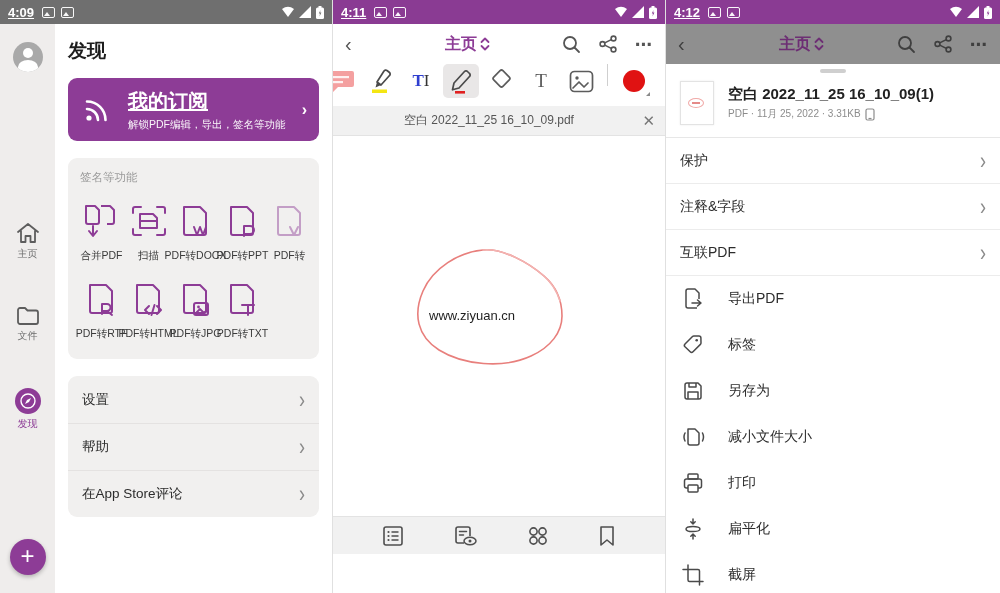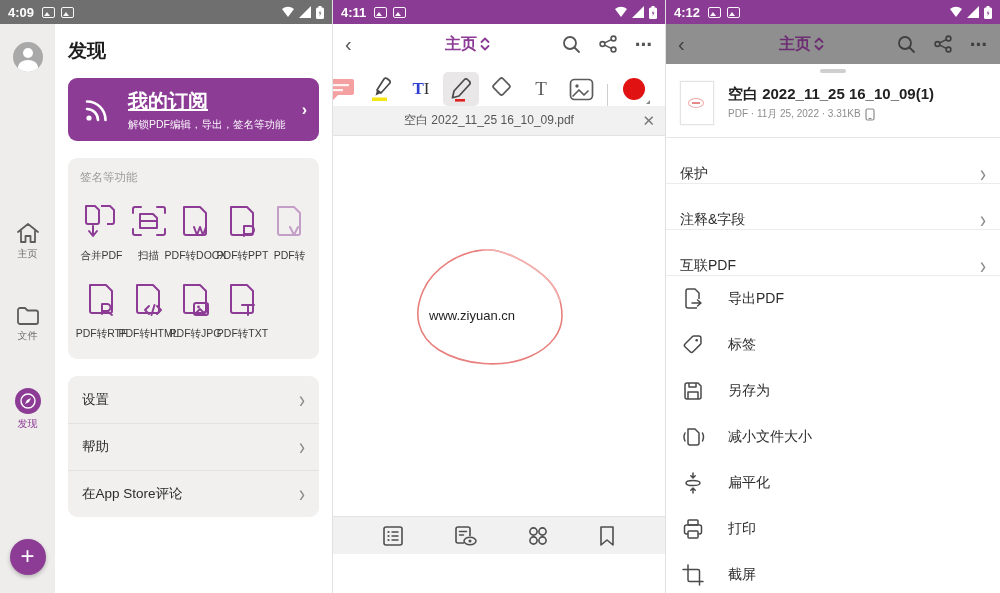--- a/index.html
+++ b/index.html
@@ -5,21 +5,21 @@
   * { margin:0; padding:0; box-sizing:border-box; }
   html,body { width:1000px; height:593px; overflow:hidden; }
   body { font-family:"Liberation Sans","DejaVu Sans",sans-serif; background:#fff; display:flex; }
 
   .panel { position:relative; height:593px; overflow:hidden; background:#fff; }
   #panel-discover { width:333px; border-right:1px solid #e0e0e0; }
   #panel-editor   { width:333px; border-right:1px solid #e0e0e0; }
   #panel-menu     { width:334px; }
 
   
-  .statusbar { height:24px; display:flex; align-items:center; padding:0 8px; color:#fff; font-size:13px; font-weight:bold; }
+  .statusbar { height:24px; display:flex; align-items:center; padding:0 8px; color:#fff; font-size:13px; font-weight:bold;text-decoration:underline; }
   .statusbar.gray { background:#6f6f6f; }
   .statusbar.purple { background:#8a3b93; }
   .sb-time { margin-right:8px; }
   .sb-icons-left { display:flex; gap:6px; align-items:center; }
   .sb-spacer { flex:1; }
   .sb-icons-right { display:flex; gap:4px; align-items:center; }
   .sb-pic { width:13px; height:11px; border:1.5px solid rgba(255,255,255,.95); border-radius:2px; position:relative; }
   .sb-pic::after { content:""; position:absolute; left:1px; bottom:1px; border-left:3px solid transparent; border-right:3px solid transparent; border-bottom:4px solid rgba(255,255,255,.95); }
 
   
@@ -54,21 +54,21 @@
   .set-row + .set-row { border-top:1px solid #e4e2e1; }
   .set-label { flex:1; font-size:13.5px; color:#2c2c2c; }
   .chev { color:#8a8a8a; font-size:18px; line-height:1; transform:scaleY(1.3); }
 
   
   .navbar { height:40px; display:flex; align-items:center; padding:0 12px; background:#fff; }
   .nav-back { font-size:20px; color:#555; width:28px; }
   .nav-center { flex:1; display:flex; align-items:center; justify-content:center; gap:3px; }
   .nav-title { color:#8d3c96; font-size:16px; font-weight:bold; }
   .nav-right { display:flex; gap:18px; align-items:center; }
-  .toolbar { height:42px; display:flex; align-items:flex-end; gap:4px; background:#fff; padding:0 4px 0 0; }
+  .toolbar { height:42px; display:flex; align-items:flex-start; gap:4px; background:#fff; padding:0 4px 0 0; }
   .tb-item { width:36px; height:34px; display:flex; align-items:center; justify-content:center; position:relative; flex:0 0 auto; }
   .tb-item.selected { background:#e9e7e7; border-radius:5px; }
   .tb-bubble { margin-left:-10px; }
   .tb-divider { width:1px; height:22px; background:#cfcfcf; margin:0 4px; flex:0 0 auto; }
   .ti-glyph { font-size:17px; }
   .ti-t { color:#2f3fd0; font-weight:bold; font-family:"Liberation Serif","DejaVu Serif",serif; }
   .ti-i { color:#333; font-family:"Liberation Serif","DejaVu Serif",serif; }
   .t-glyph { font-size:19px; color:#5c5c5c; font-family:"Liberation Serif","DejaVu Serif",serif; }
   .red-dot { width:22px; height:22px; border-radius:50%; background:#e01212; }
   .corner-tick { position:absolute; right:2px; bottom:2px; width:0; height:0; border-left:4px solid transparent; border-bottom:4px solid #8a8a8a; }
@@ -86,21 +86,21 @@
   .sheet { background:#fff; height:529px; position:relative; }
   .drag-handle { width:26px; height:4px; border-radius:2px; background:#cfcfcf; margin:5px auto 0 auto; }
   .doc-row { display:flex; align-items:center; padding:8px 14px 12px 14px; }
   .doc-thumb { width:34px; height:44px; background:#fff; border:1px solid #e3e3e3; box-shadow:0 0 2px rgba(0,0,0,.08); position:relative; }
   .doc-thumb-scribble { position:absolute; left:7px; top:16px; width:16px; height:10px; border:1px solid #f0a9a7; border-radius:50%; }
   .doc-thumb-line { position:absolute; left:11px; top:20px; width:8px; height:1.5px; background:#e58a88; }
   .doc-texts { padding-left:14px; }
   .doc-title { font-size:15px; color:#222; font-weight:bold; margin-bottom:3px; }
   .doc-meta { font-size:10px; color:#8c8c8c; display:flex; align-items:center; gap:4px; }
   .sheet-divider { height:1px; background:#e7e7e7; }
-  .link-row { display:flex; align-items:flex-end; height:46px; padding:0 14px; border-bottom:1px solid #ececec; }
+  .link-row { display:flex; align-items:center; height:46px; padding:0 14px; border-bottom:1px solid #ececec; }
   .link-label { flex:1; font-size:14px; color:#2c2c2c; }
   .action-row { display:flex; align-items:center; height:46px; padding:0 14px; }
   .action-icon { width:26px; display:flex; justify-content:center; }
   .action-label { font-size:14px; color:#2c2c2c; margin-left:22px; }
 
   svg { display:block; }
 </style>
 </head>
 <body>
 
@@ -527,40 +527,40 @@
             <path d="M7 3 h7 l4 4 v10 a2 2 0 0 1 -2 2 H9 a2 2 0 0 1 -2 -2 Z" fill="none" stroke="#4a4a4a" stroke-width="1.5" stroke-linejoin="round"></path>
             <path d="M4 7 q-2 4 0 8 M21.5 7 q2 4 0 8" fill="none" stroke="#4a4a4a" stroke-width="1.5" stroke-linecap="round"></path>
           </svg>
       </span>
       <span class="action-label">减小文件大小</span>
     </div>
 
     <div class="action-row">
       <span class="action-icon">
         <svg width="22" height="22" viewBox="0 0 22 22">
-            <path d="M11 1 v5 M8.8 3.8 L11 6 l2.2 -2.2 M11 21 v-5 M8.8 18.2 L11 16 l2.2 2.2" fill="none" stroke="#4a4a4a" stroke-width="1.5" stroke-linecap="round" stroke-linejoin="round"></path>
-            <path d="M4 11 a7 2.6 0 0 0 14 0 a7 2.6 0 0 0 -14 0 Z" fill="none" stroke="#4a4a4a" stroke-width="1.5"></path>
-          </svg>
-      </span>
-      <span class="action-label">扁平化</span>
-    </div>
-
-    <div class="action-row">
-      <span class="action-icon">
-        <svg width="22" height="22" viewBox="0 0 22 22">
             <rect x="6" y="2" width="10" height="5" rx="1" fill="none" stroke="#4a4a4a" stroke-width="1.5"></rect>
             <rect x="2.5" y="7" width="17" height="9" rx="2" fill="none" stroke="#4a4a4a" stroke-width="1.5"></rect>
             <rect x="6" y="13" width="10" height="7" rx="1" fill="#fff" stroke="#4a4a4a" stroke-width="1.5"></rect>
           </svg>
       </span>
       <span class="action-label">打印</span>
     </div>
 
     <div class="action-row">
       <span class="action-icon">
         <svg width="22" height="22" viewBox="0 0 22 22">
+            <path d="M11 1 v5 M8.8 3.8 L11 6 l2.2 -2.2 M11 21 v-5 M8.8 18.2 L11 16 l2.2 2.2" fill="none" stroke="#4a4a4a" stroke-width="1.5" stroke-linecap="round" stroke-linejoin="round"></path>
+            <path d="M4 11 a7 2.6 0 0 0 14 0 a7 2.6 0 0 0 -14 0 Z" fill="none" stroke="#4a4a4a" stroke-width="1.5"></path>
+          </svg>
+      </span>
+      <span class="action-label">扁平化</span>
+    </div>
+
+    <div class="action-row">
+      <span class="action-icon">
+        <svg width="22" height="22" viewBox="0 0 22 22">
             <path d="M6 1 v15 a1.5 1.5 0 0 0 1.5 1.5 H21 M1 5.5 h15 a1.5 1.5 0 0 1 1.5 1.5 V21" fill="none" stroke="#4a4a4a" stroke-width="1.5" stroke-linecap="round"></path>
           </svg>
       </span>
       <span class="action-label">截屏</span>
     </div>
   </div>
 </div>
 
 </body></html>

